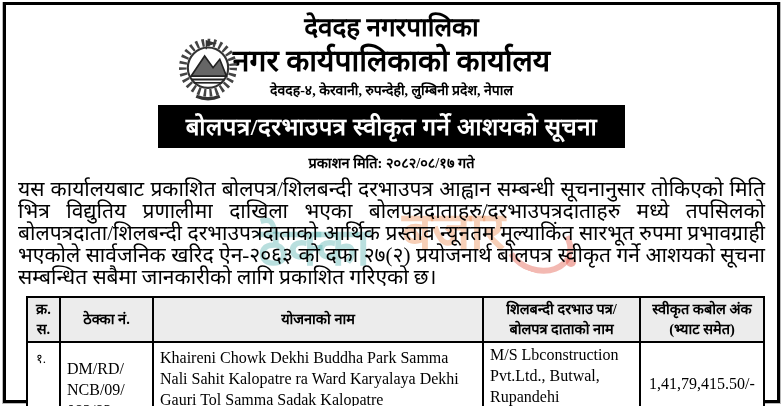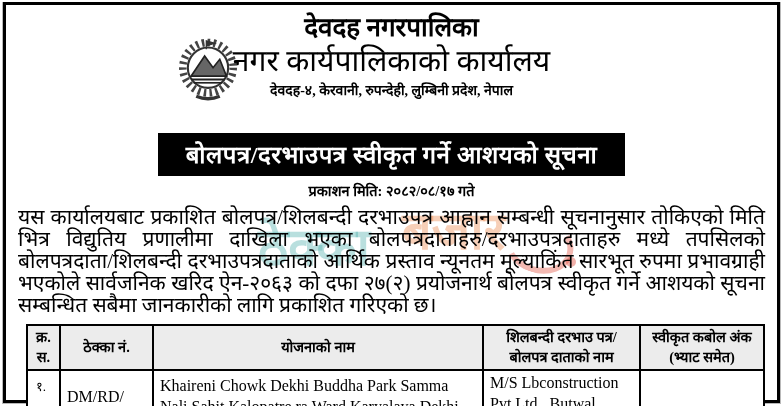--- a/index.html
+++ b/index.html
@@ -5,27 +5,27 @@
   html,body{margin:0;padding:0;background:#fff;}
   body{width:783px;height:406px;position:relative;font-family:"Liberation Serif",serif;color:#000;overflow:hidden;}
   .page-edge{position:absolute;left:2px;top:2px;right:2px;bottom:2px;border:1px solid #b9b9b9;}
   .frame{position:absolute;left:3px;top:2px;right:3px;bottom:3px;border:3px solid #000;background:#fff;}
   .content{position:relative;width:100%;height:100%;z-index:1;}
 
   
   .hdr{position:relative;text-align:center;padding-top:8px;}
   .emblem{position:absolute;left:160px;top:18px;width:84px;height:86px;}
   .muni{font-size:26px;font-weight:bold;line-height:30px;}
-  .office{font-size:30px;font-weight:normal;line-height:36px;}
+  .office{font-size:30px;font-weight:bold;line-height:36px;}
   .addr{font-size:14px;font-weight:bold;line-height:19px;margin-top:2px;}
 
   
   .banner-wrap{text-align:center;margin-top:5px;}
   .banner{display:inline-block;background:#000;color:#fff;font-size:24px;font-weight:bold;
-          padding:4px 28px 6px 28px;letter-spacing:.5px;margin-top:28px;}
+          padding:4px 28px 6px 28px;letter-spacing:.5px;}
   .pubdate{text-align:center;font-size:14.5px;font-weight:bold;margin-top:4px;}
 
   
   .para{margin:6px 12px 0 12px;text-align:justify;font-size:21px;font-weight:normal;
         line-height:22px;position:relative;z-index:2;}
 
   
   .wm{position:absolute;z-index:0;pointer-events:none;font-weight:bold;}
   .wm-left{left:252px;top:204px;font-size:52px;color:rgba(72,172,168,0.38);}
   .wm-right{left:396px;top:188px;font-size:52px;color:rgba(236,134,74,0.40);}

